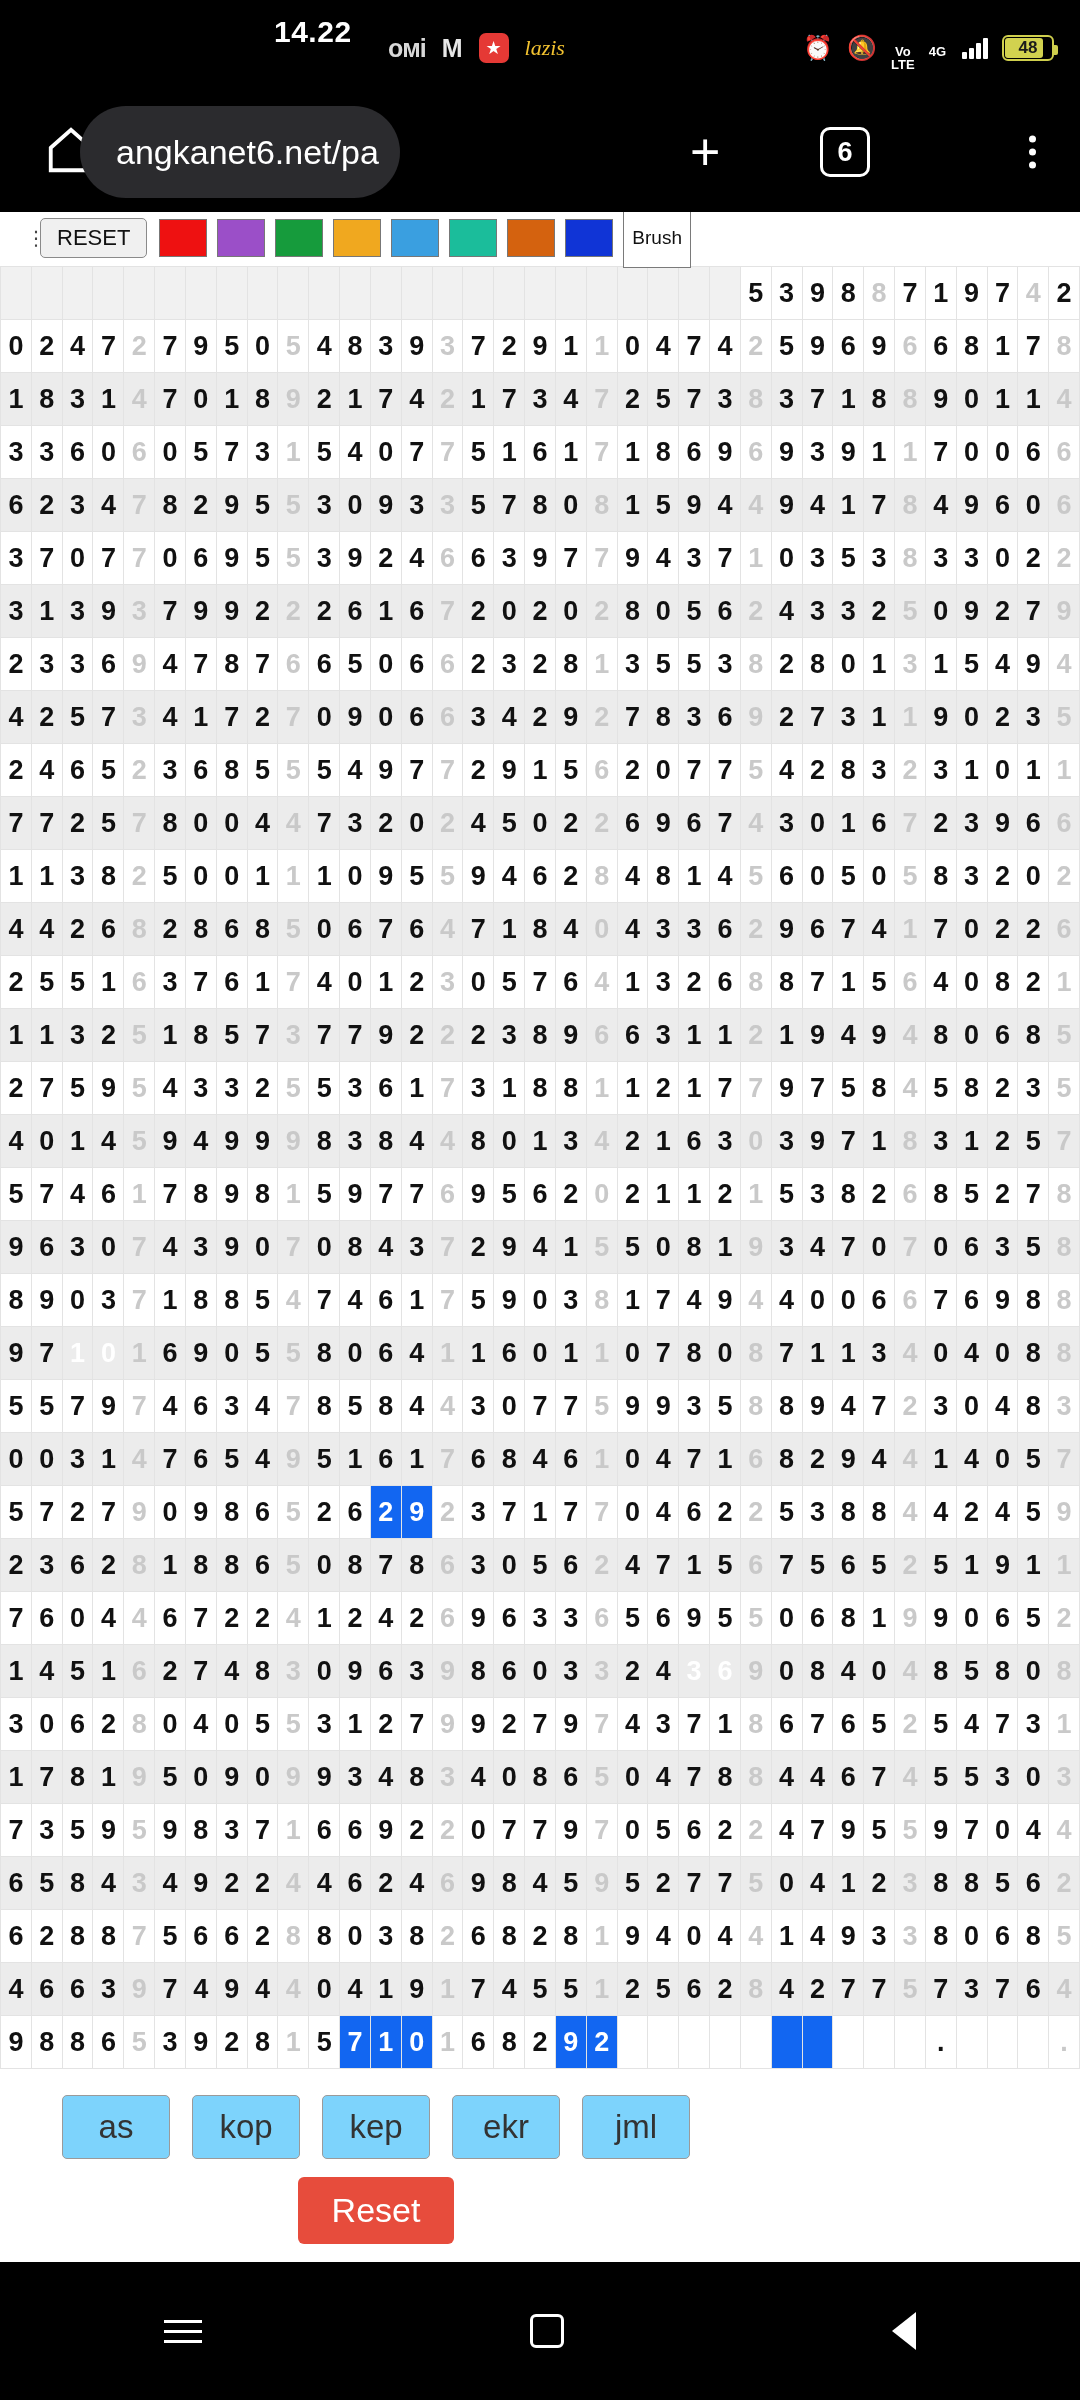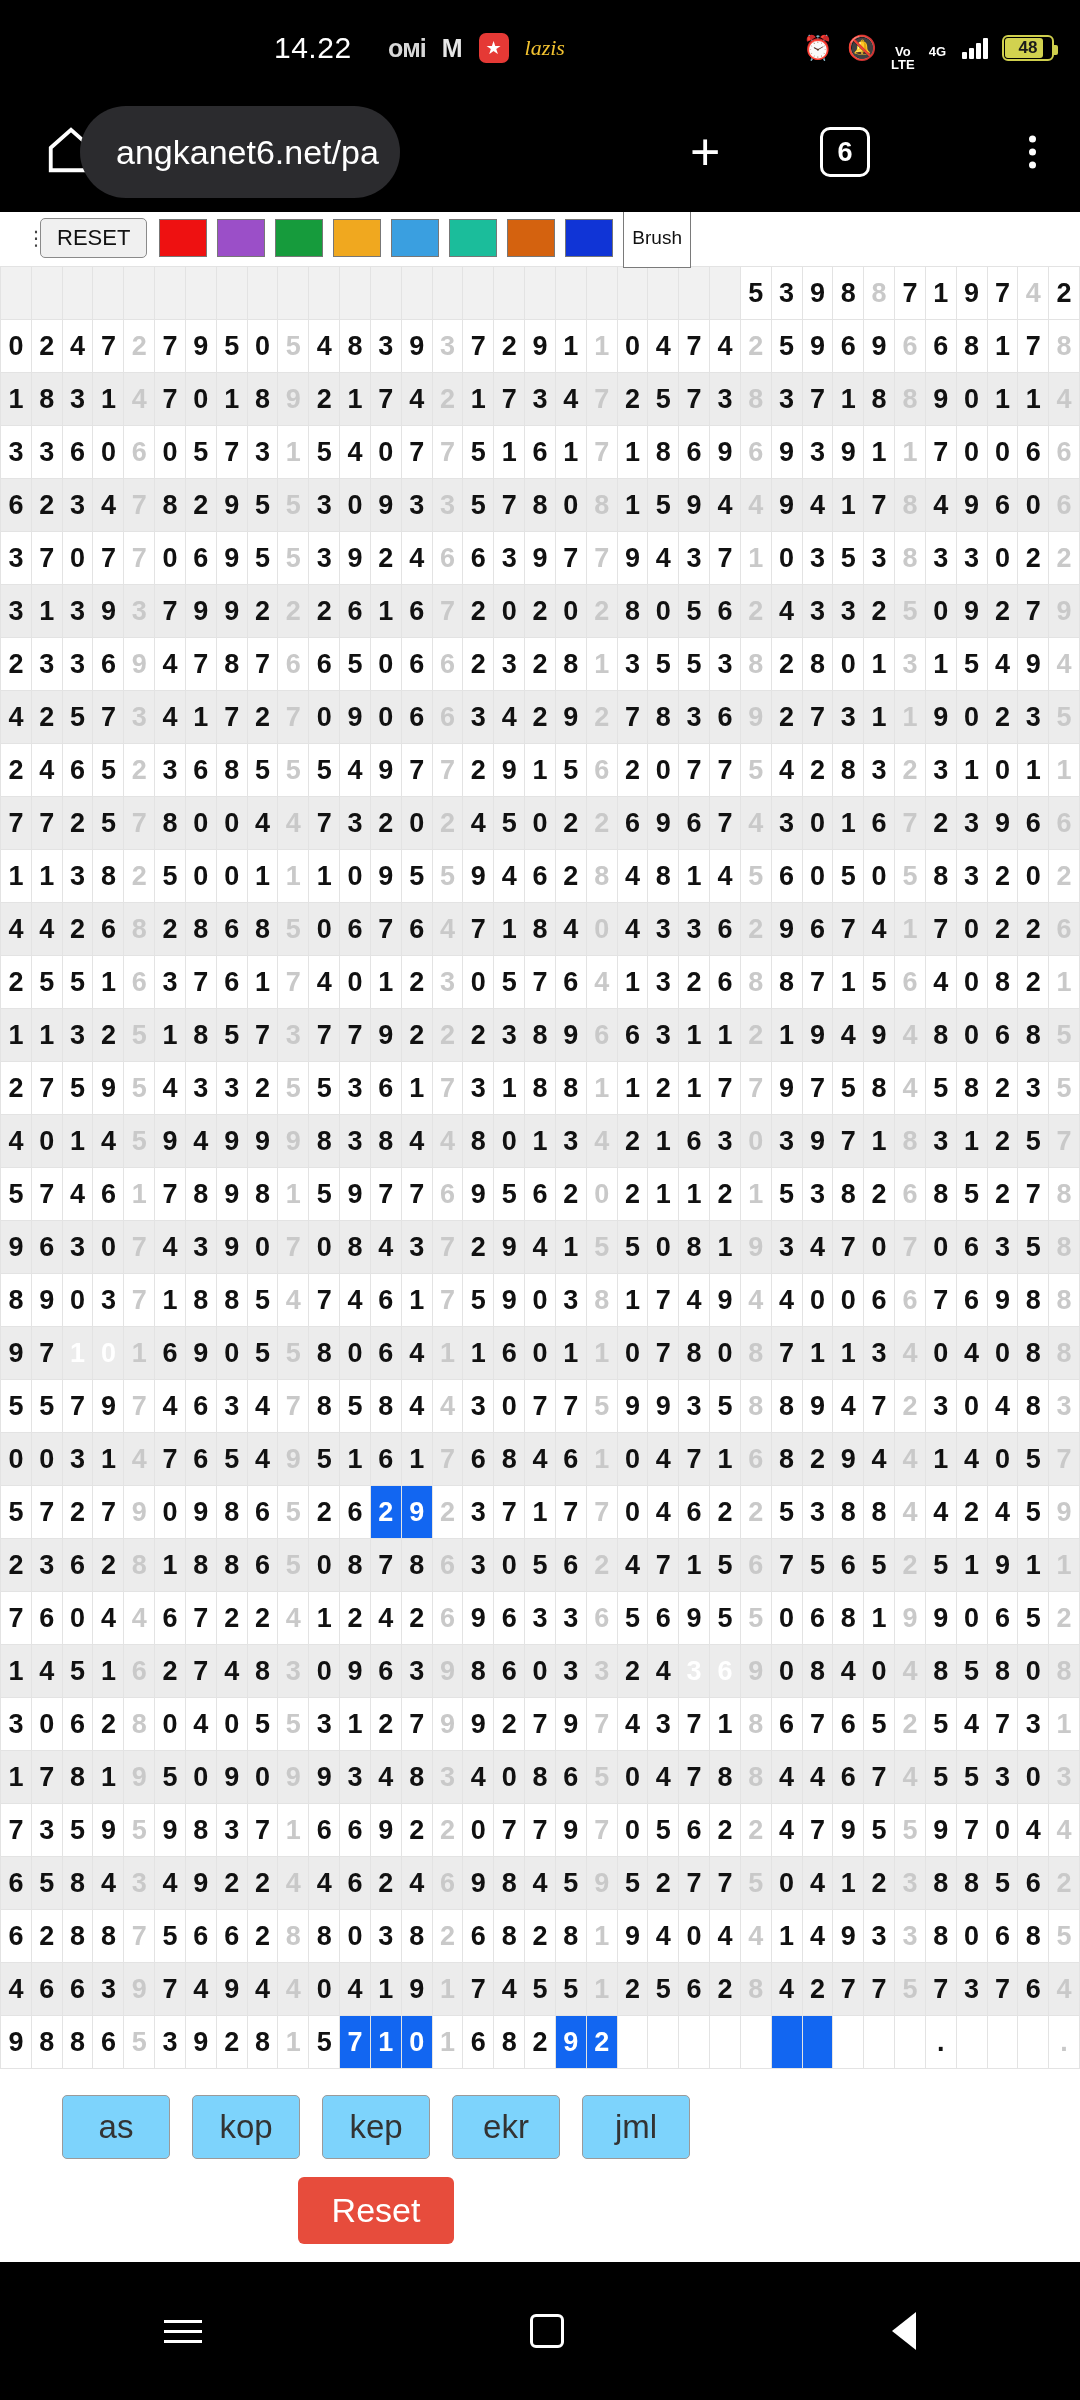--- a/index.html
+++ b/index.html
@@ -10,22 +10,22 @@
     overflow: hidden;
   }
   #screen { position: relative; width: 1080px; height: 2400px; background: #000; }
 
   
   .statusbar {
     position: absolute; top: 0; left: 0; width: 1080px; height: 92px;
     background: #000; color: #fff;
     display: flex; align-items: center;
   }
-  .sb-clock { position: absolute; left: 274px; top: 48px; transform: translateY(-50%);
-    font-size: 30px; font-weight: normal; letter-spacing: .5px; }
+  .sb-clock { position: absolute; left: 274px; top: 32px; transform: translateY(-50%);
+    font-size: 30px; font-weight: bold; letter-spacing: .5px; }
   .sb-icons-left { position: absolute; left: 388px; top: 48px; transform: translateY(-50%);
     display: flex; align-items: center; gap: 16px; }
   .sb-icons-right { position: absolute; right: 26px; top: 48px; transform: translateY(-50%);
     display: flex; align-items: center; gap: 14px; }
   .sb-ico { font-size: 24px; line-height: 1; color: #e9e9e9; }
   .omi { font-size: 25px; font-weight: bold; color: #d8d8d8; letter-spacing: -1px;}
   .gm { font-size: 25px; font-weight: bold; color: #e7e7e7; }
   .redapp { width: 30px; height: 30px; background: #e53935; border-radius: 7px;
     display: flex; align-items: center; justify-content: center; color: #fff; font-size: 18px; }
   .cursive { font-size: 22px; color: #f2c230; font-style: italic; font-family: "Liberation Serif", serif; }

